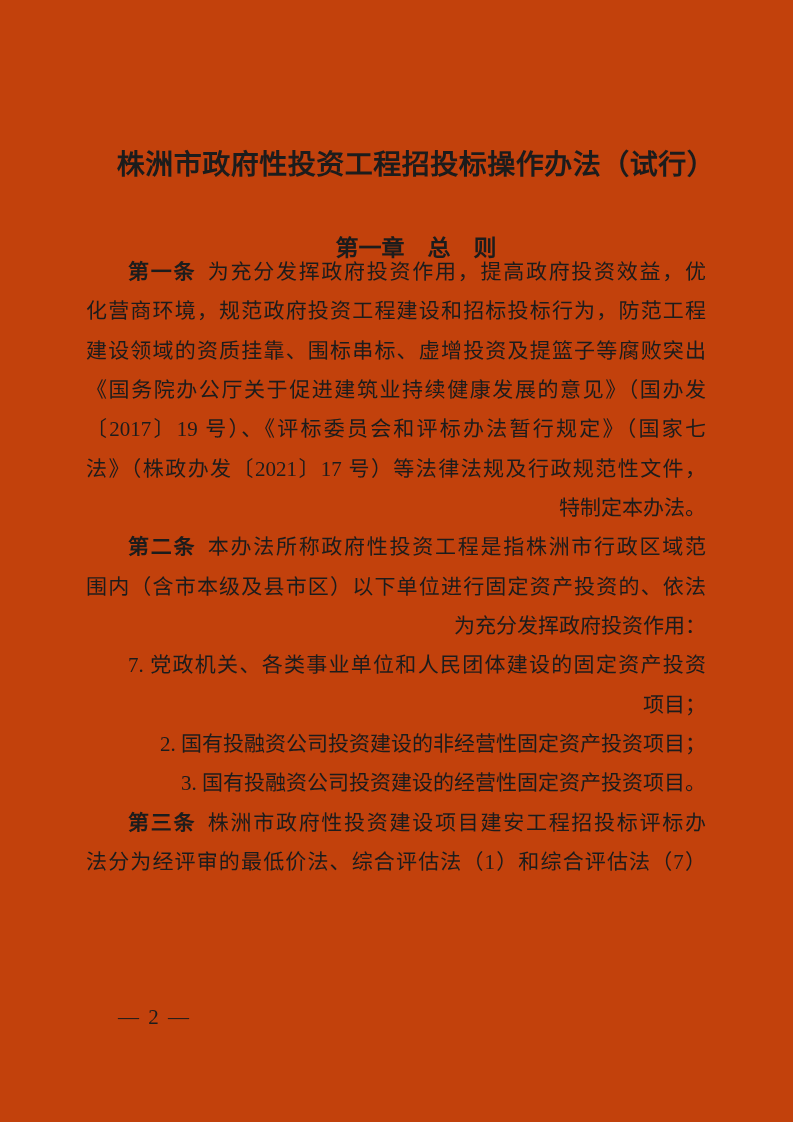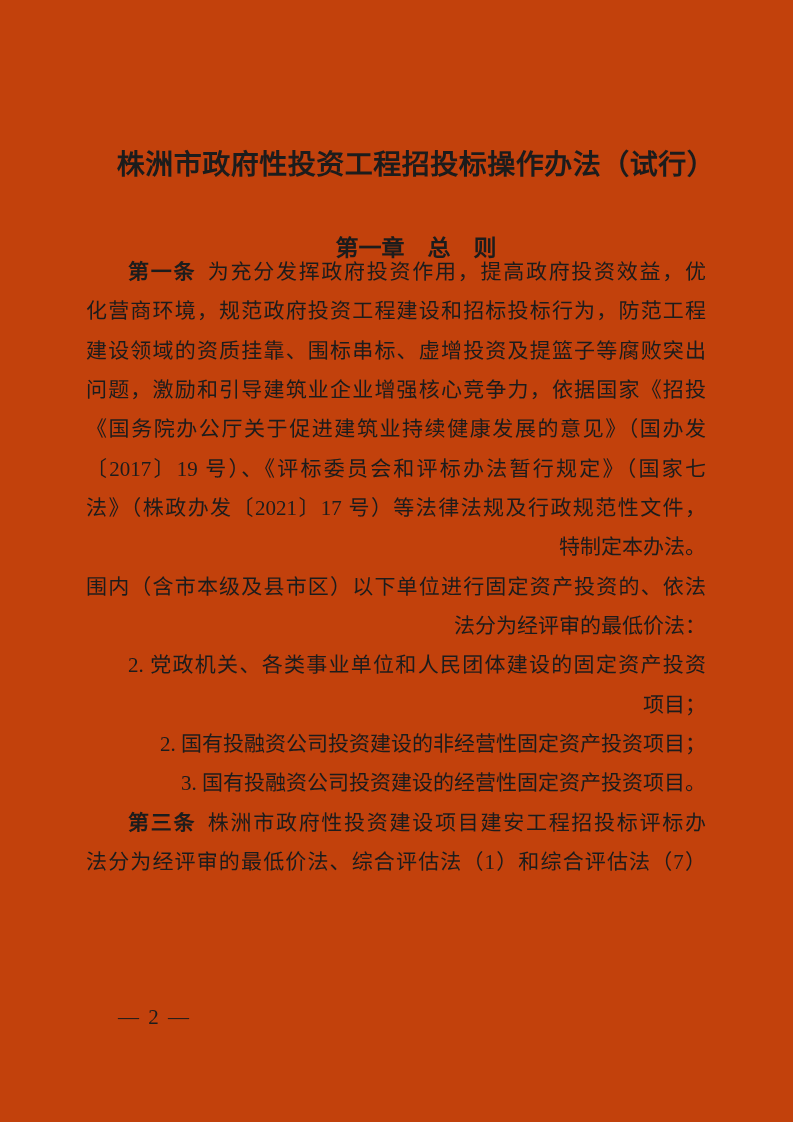--- a/index.html
+++ b/index.html
@@ -86,28 +86,28 @@
 <div class="page">
 
   <h1 class="doc-title">株洲市政府性投资工程招投标操作办法（试行）</h1>
 
   <h2 class="chapter-heading">第一章　总　则</h2>
 
   <div class="body-text">
     <div class="line ind j"><span class="lead">第一条</span><span>为充分发挥政府投资作用，提高政府投资效益，优</span></div>
     <div class="line j"><span>化营商环境，规范政府投资工程建设和招标投标行为，防范工程</span></div>
     <div class="line j"><span>建设领域的资质挂靠、围标串标、虚增投资及提篮子等腐败突出</span></div>
-    <div class="line j"><span>问题，激励和引导建筑业企业增强核心竞争力，依据国家《招投</span></div>
     <div class="line j"><span>《国务院办公厅关于促进建筑业持续健康发展的意见》（国办发</span></div>
     <div class="line j"><span>〔2017〕19 号）、《评标委员会和评标办法暂行规定》（国家七</span></div>
     <div class="line j"><span>法》（株政办发〔2021〕17 号）等法律法规及行政规范性文件，</span></div>
     <div class="line"><span>特制定本办法。</span></div>
+    <div class="line ind j"><span class="lead">第二条</span><span>本办法所称政府性投资工程是指株洲市行政区域范</span></div>
     <div class="line j"><span>围内（含市本级及县市区）以下单位进行固定资产投资的、依法</span></div>
-    <div class="line"><span>法分为经评审的最低价法：</span></div>
-    <div class="line ind j"><span>2. 党政机关、各类事业单位和人民团体建设的固定资产投资</span></div>
+    <div class="line"><span>为充分发挥政府投资作用：</span></div>
+    <div class="line ind j"><span>7. 党政机关、各类事业单位和人民团体建设的固定资产投资</span></div>
     <div class="line"><span>项目；</span></div>
     <div class="line ind"><span>2. 国有投融资公司投资建设的非经营性固定资产投资项目；</span></div>
     <div class="line ind"><span>3. 国有投融资公司投资建设的经营性固定资产投资项目。</span></div>
     <div class="line ind j"><span class="lead">第三条</span><span>株洲市政府性投资建设项目建安工程招投标评标办</span></div>
     <div class="line j"><span>法分为经评审的最低价法、综合评估法（1）和综合评估法（7）</span></div>
   </div>
 
   <div class="page-number">— 2 —</div>
 
 </div>

